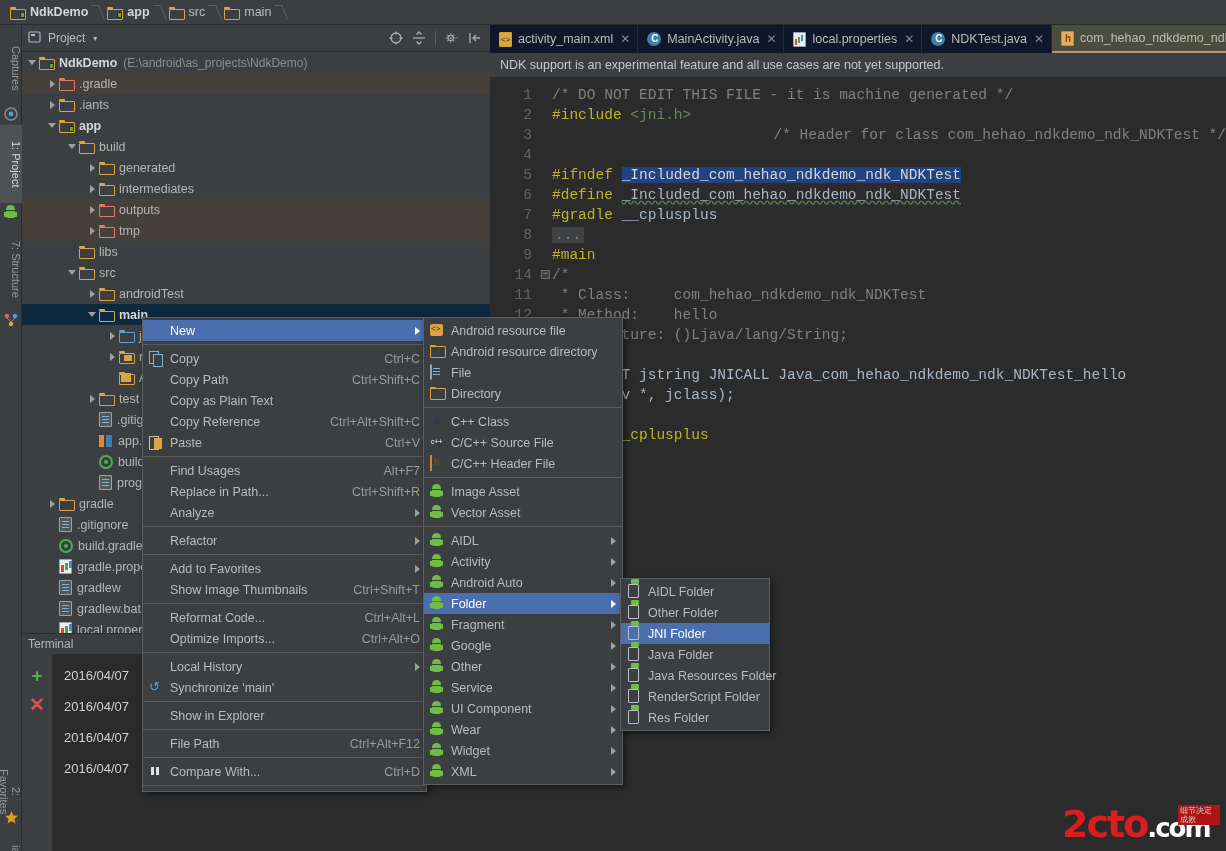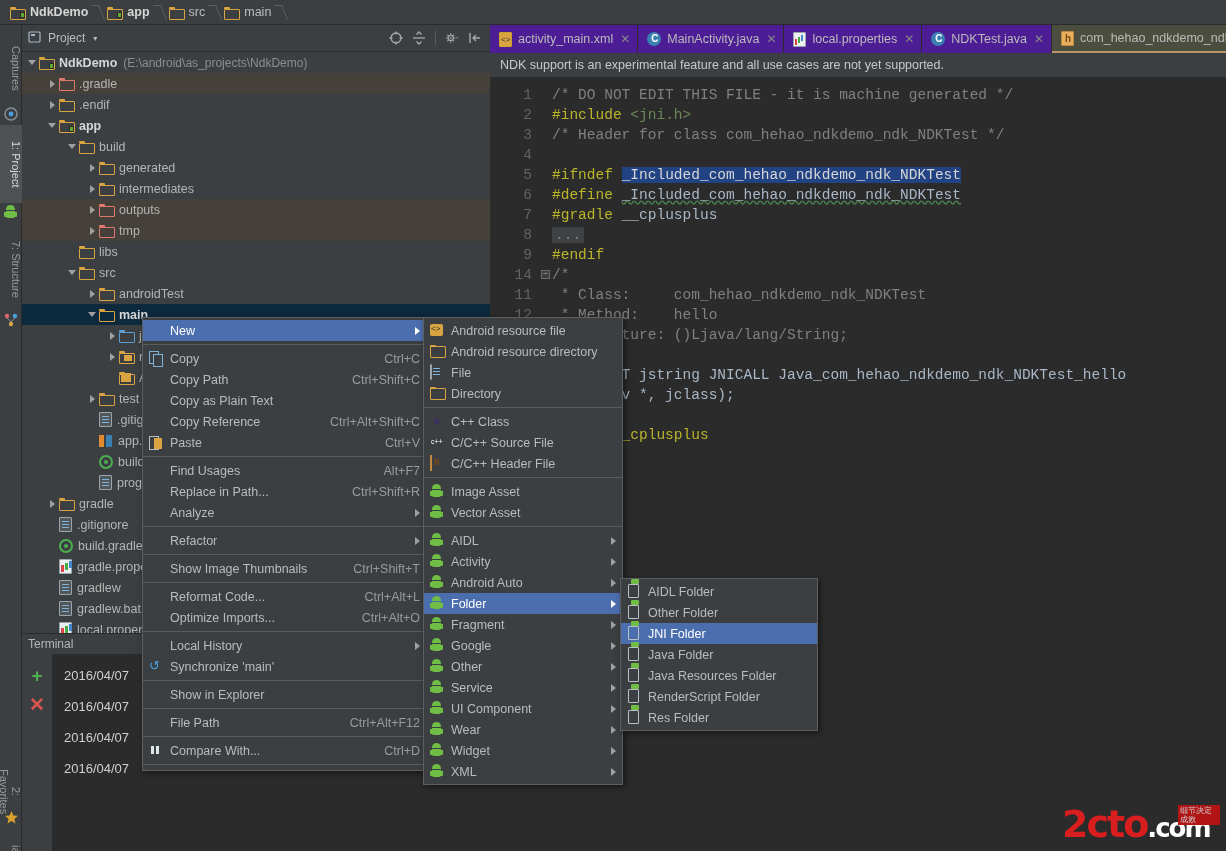--- a/index.html
+++ b/index.html
@@ -140,21 +140,21 @@
   .tline { height: 31px; line-height: 31px; }
 
   
   #editor-area {
     position: absolute; left: 490px; top: 25px; width: 736px; height: 826px;
     background: #2b2b2b;
   }
   #tabbar { height: 28px; background:#3c3f41; display:flex; align-items:flex-end; overflow:hidden;}
   .etab {
     height: 28px; display:flex; align-items:center; padding: 0 7px 0 9px;
-    background:#4c1d95; color:#bbbbbb; font-size:12.5px; white-space:nowrap;
+    background:#0f172a; color:#bbbbbb; font-size:12.5px; white-space:nowrap;
     border-right: 1px solid #2b2b2b;
   }
   .etab.sel-active { background: #4b4e3e; border-bottom: 2px solid #b8956a;}
   .etab .x { margin-left:7px; color:#888; font-size:12px; }
   .etab .tl { margin-left:6px; }
   .ti { width:13px;height:15px;position:relative;flex:0 0 auto;border-radius:1px;}
   .ti.xml { border:1.4px solid #c9a227; background:#d9a441; }
   .ti.xml::after{content:"<>";position:absolute;left:1px;top:0px;font-size:8px;color:#2b2b2b;line-height:13px;}
   .ti.java { width:14px;height:14px;border-radius:50%;background:#3c7fb1;border:none;}
   .ti.java::after{content:"C";position:absolute;left:4px;top:0px;font-size:10px;color:#fff;line-height:14px;font-weight:bold;}
@@ -392,21 +392,21 @@
         <div class="trow alt">
           <span style="display: inline-block; width: 24px; height: 21px; flex: 0 0 auto;"></span>
           <span class="arrow r"></span>
           <span class="fi red"></span>
           <span class="tname">.gradle</span>
         </div>
         <div class="trow">
           <span style="display: inline-block; width: 24px; height: 21px; flex: 0 0 auto;"></span>
           <span class="arrow r"></span>
           <span class="fi yellow"></span>
-          <span class="tname">.endif</span>
+          <span class="tname">.iants</span>
         </div>
         <div class="trow">
           <span style="display: inline-block; width: 24px; height: 21px; flex: 0 0 auto;"></span>
           <span class="arrow d"></span>
           <span class="fi yellow">
             <span class="mod-dot"></span>
           </span>
           <span class="tname bold">app</span>
         </div>
         <div class="trow">
@@ -625,27 +625,27 @@
           <div class="gl">13</div>
           <div class="gl">14</div>
           <div class="gl">15</div>
           <div class="gl">16</div>
           <div class="gl">17</div>
           <div class="gl">18</div>
         </div>
       <div id="codetext">
           <div class="cl" style="position: relative;"><span class="c-comment">/* DO NOT EDIT THIS FILE - it is machine generated */</span></div>
           <div class="cl" style="position: relative;"><span class="c-kw">#include </span><span class="c-str">&lt;jni.h&gt;</span></div>
-          <div class="cl" style="position: relative;"><span class="c-comment">/* Header for class com_hehao_ndkdemo_ndk_NDKTest */</span></div>
+          <div class="cl" style="position: relative; text-align: right;"><span class="c-comment">/* Header for class com_hehao_ndkdemo_ndk_NDKTest */</span></div>
           <div class="cl" style="position: relative;"></div>
           <div class="cl" style="position: relative;"><span class="c-kw">#ifndef </span><span class="hl">_Included_com_hehao_ndkdemo_ndk_NDKTest</span></div>
           <div class="cl" style="position: relative;"><span class="c-kw">#define </span><span class="c-ident squig">_Included_com_hehao_ndkdemo_ndk_NDKTest</span></div>
           <div class="cl" style="position: relative;"><span class="c-kw">#gradle </span><span class="c-ident">__cplusplus</span></div>
           <div class="cl" style="position: relative;"><span class="ellipsis-box">...</span></div>
-          <div class="cl" style="position: relative;"><span class="c-kw">#endif</span></div>
+          <div class="cl" style="position: relative;"><span class="c-kw">#main</span></div>
           <div class="cl" style="position: relative;"><span class="fold" style="top: 5px;">−</span><span class="c-comment">/*</span></div>
           <div class="cl" style="position: relative;"><span class="c-comment"> * Class:     com_hehao_ndkdemo_ndk_NDKTest</span></div>
           <div class="cl" style="position: relative;"><span class="c-comment"> * Method:    hello</span></div>
           <div class="cl" style="position: relative;"><span class="c-comment"> * Signature: ()Ljava/lang/String;</span></div>
           <div class="cl" style="position: relative;"><span class="c-comment"> */</span></div>
           <div class="cl" style="position: relative;"><span class="c-ident">JNIEXPORT jstring JNICALL Java_com_hehao_ndkdemo_ndk_NDKTest_hello</span></div>
           <div class="cl" style="position: relative;"><span class="c-ident">  (JNIEnv *, jclass);</span></div>
           <div class="cl" style="position: relative;"></div>
           <div class="cl" style="position: relative;"><span class="c-kw">#ifdef __cplusplus</span></div>
         </div>
@@ -701,20 +701,25 @@
       </div>
       <div class="msep"></div>
       <div class="mi">
         <span class="micon"></span>
         <span class="mlabel">Refactor</span>
         <span class="marrow"></span>
       </div>
       <div class="msep"></div>
       <div class="mi">
         <span class="micon"></span>
+        <span class="mlabel">Add to Favorites</span>
+        <span class="marrow"></span>
+      </div>
+      <div class="mi">
+        <span class="micon"></span>
         <span class="mlabel">Show Image Thumbnails</span>
         <span class="mkey">Ctrl+Shift+T</span>
       </div>
       <div class="msep"></div>
       <div class="mi">
         <span class="micon"></span>
         <span class="mlabel">Reformat Code...</span>
         <span class="mkey">Ctrl+Alt+L</span>
       </div>
       <div class="mi">
@@ -847,21 +852,21 @@
         <span class="mlabel">Widget</span>
         <span class="marrow"></span>
       </div>
       <div class="mi">
         <span class="micon"><span class="droid"></span></span>
         <span class="mlabel">XML</span>
         <span class="marrow"></span>
       </div>
     </div>
 
-  <div class="menu" id="foldermenu" style="left:620px; top:578px; width:198px;">
+  <div class="menu" id="foldermenu" style="left:620px; top:578px; width:150px;">
       <div class="mi">
         <span class="micon"><span class="folderfile"></span></span>
         <span class="mlabel">AIDL Folder</span>
       </div>
       <div class="mi">
         <span class="micon"><span class="folderfile"></span></span>
         <span class="mlabel">Other Folder</span>
       </div>
       <div class="mi hl">
         <span class="micon"><span class="folderfile"></span></span>

